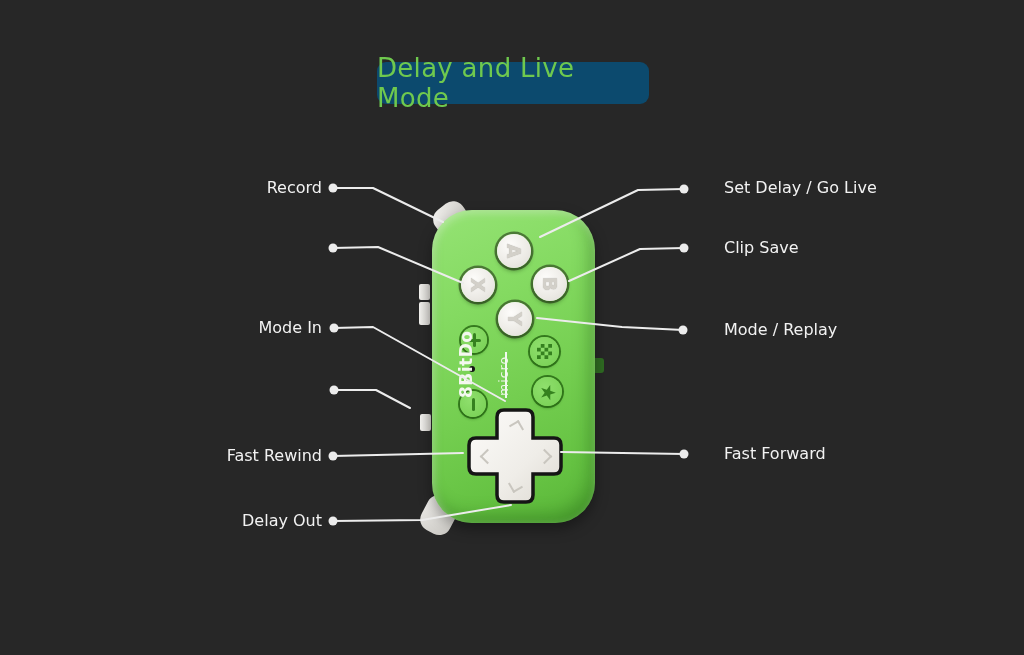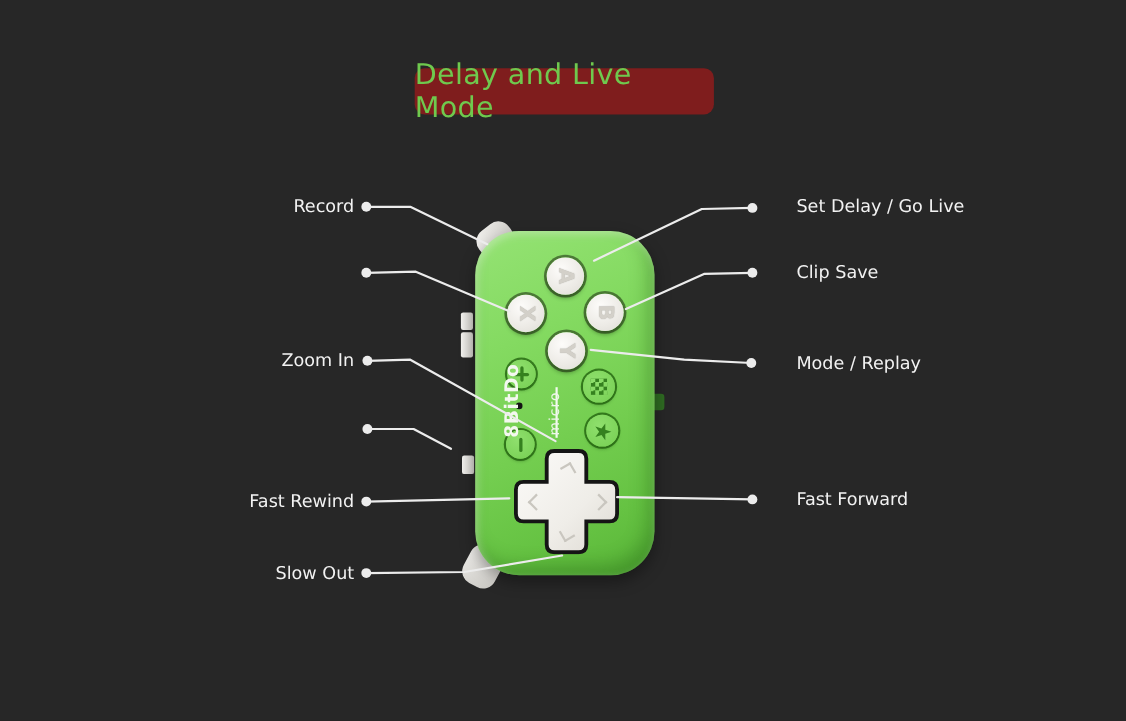--- a/index.html
+++ b/index.html
@@ -4,21 +4,21 @@
 <style>
   html,body{margin:0;padding:0;background:#272727;}
   .canvas{
     position:relative;width:1024px;height:655px;overflow:hidden;
     background:#272727;
     font-family:"DejaVu Sans","Liberation Sans",sans-serif;
   }
   
   .title-badge{
     position:absolute;left:377px;top:62px;width:272px;height:42px;
-    background:#7f1d1d;border-radius:9px;
+    background:#0c4a6e;border-radius:9px;
     display:flex;align-items:center;justify-content:center;
   }
   .title-badge span{color:#6fc94e;font-size:26px;letter-spacing:.3px;}
   
   .lbl{position:absolute;color:#f2f2f2;font-size:16px;line-height:32px;white-space:nowrap;}
   .lbl.left{text-align:right;right:702px;}
   .lbl.right{left:724px;}
   .shoulder{
     position:absolute;background:linear-gradient(135deg,#f4f3f0,#c9c7c2);
     z-index:1;border-radius:12px;
@@ -83,23 +83,23 @@
 </head>
 <body>
 
 <div class="canvas">
 
   <div class="title-badge">
     <span>Delay and Live Mode</span>
   </div>
 
   <div class="lbl left" style="top:172px">Record</div>
-  <div class="lbl left" style="top:312px">Zoom In</div>
+  <div class="lbl left" style="top:312px">Mode In</div>
   <div class="lbl left" style="top:440px">Fast Rewind</div>
-  <div class="lbl left" style="top:505px">Slow Out</div>
+  <div class="lbl left" style="top:505px">Delay Out</div>
 
   <div class="lbl right" style="top:172px">Set Delay / Go Live</div>
   <div class="lbl right" style="top:232px">Clip Save</div>
   <div class="lbl right" style="top:314px">Mode / Replay</div>
   <div class="lbl right" style="top:438px">Fast Forward</div>
 
   <div class="shoulder" style="left:433px;top:204px;width:34px;height:27px;transform:rotate(-38deg)"></div>
   <div class="shoulder" style="left:423px;top:496px;width:32px;height:38px;transform:rotate(28deg)"></div>
   <div class="rail-tab" style="left:419px;top:284px;height:16px"></div>
   <div class="rail-tab" style="left:419px;top:302px;height:23px"></div>

